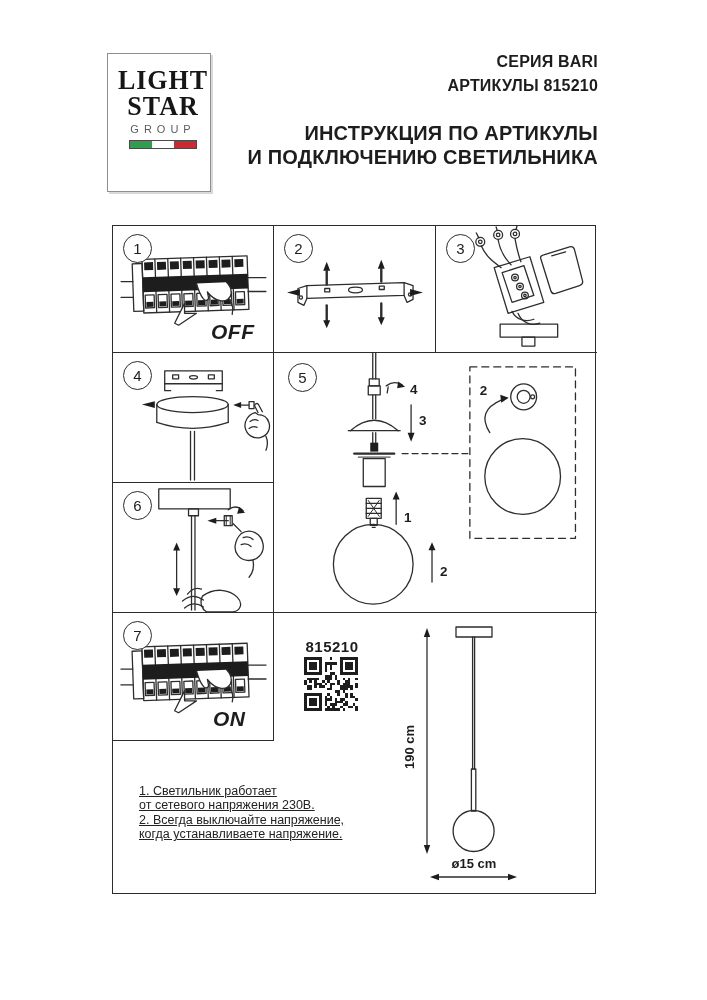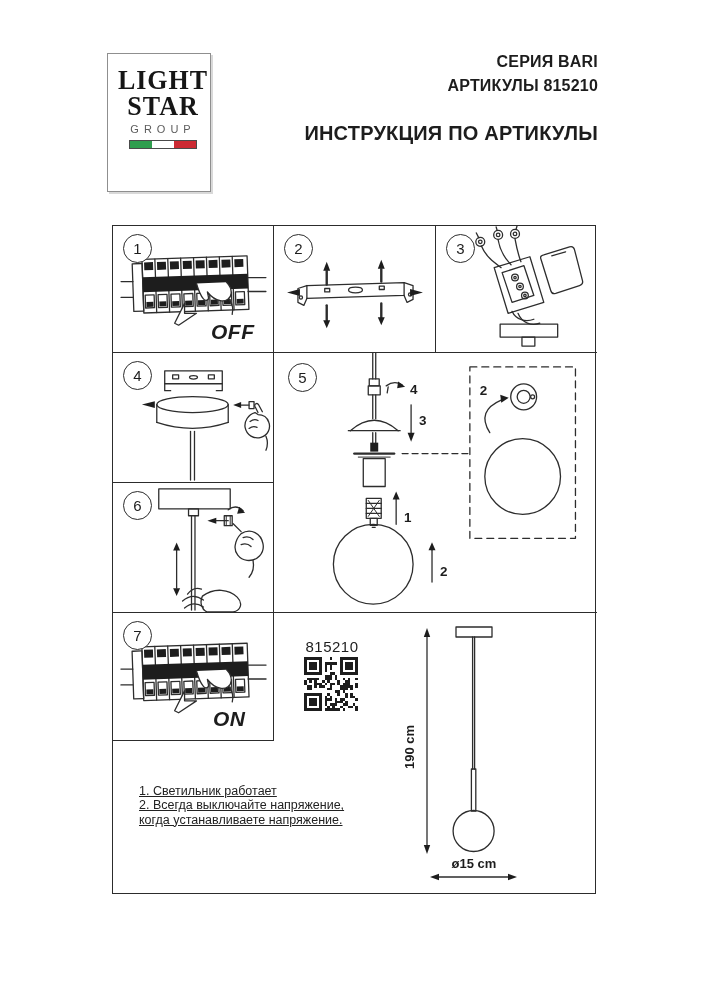--- a/index.html
+++ b/index.html
@@ -32,21 +32,21 @@
   .draw path,.draw rect,.draw line,.draw circle,.draw ellipse,.draw polyline
        {stroke:#2d2d2d;stroke-width:1.3;fill:none;stroke-linecap:round;stroke-linejoin:round;}
   .draw .f{fill:#1d1d1d;stroke:none;}
   .draw .w{fill:#ffffff;}
   .draw .thin{stroke-width:1;}
   .draw .thick{stroke-width:2.4;}
   .draw text{fill:#1d1d1d;stroke:none;font-family:"Liberation Sans",sans-serif;font-weight:bold;}
   .callout{font-size:13.5px;}
   
   .qr-label{position:absolute;left:190px;top:412px;width:58px;text-align:center;
-            font-size:15px;font-weight:normal;letter-spacing:.5px;}
+            font-size:15px;font-weight:bold;letter-spacing:.5px;}
   .qr{position:absolute;left:191px;top:431px;}
   .notes{position:absolute;left:26px;top:558px;width:220px;font-size:12.5px;line-height:14.4px;color:#222;text-decoration:underline;}
   .dimtext{font-size:13px;}
 </style>
 </head>
 <body>
 
 <div class="page">
 
   <div class="logo">
@@ -58,20 +58,21 @@
       <span style="background:#ffffff"></span>
       <span style="background:#cc2a33"></span>
     </div>
   </div>
 
   <div class="titles">
     <div class="t-sm">СЕРИЯ BARI</div>
     <div class="t-sm">АРТИКУЛЫ 815210</div>
     <div class="t-gap"></div>
     <div class="t-lg">ИНСТРУКЦИЯ ПО АРТИКУЛЫ</div>
+    <div class="t-lg">И ПОДКЛЮЧЕНИЮ СВЕТИЛЬНИКА</div>
   </div>
 
   <div class="frame">
 
     <div class="cell bR bB" style="left:0;top:0;width:161px;height:127px">
       <div class="badge">1</div>
       <svg class="draw" viewBox="0 0 161 127">
         <g>
           <line x1="8" y1="56" x2="20" y2="56"></line>
             <line x1="8" y1="72" x2="20" y2="72"></line>
@@ -409,20 +410,21 @@
           <rect x="16" y="2" width="3" height="3"></rect>
         <rect x="0" y="14" width="7" height="7"></rect>
           <rect x="1" y="15" width="5" height="5" fill="#fff"></rect>
           <rect x="2" y="16" width="3" height="3"></rect>
       </g>
       <path fill="#1d1d1d" d="M10,0h1v1h-1zM8,2h1v1h-1zM9,2h1v1h-1zM10,2h1v1h-1zM11,2h1v1h-1zM12,2h1v1h-1zM8,3h1v1h-1zM10,3h1v1h-1zM8,4h1v1h-1zM10,4h1v1h-1zM8,5h1v1h-1zM10,6h1v1h-1zM11,6h1v1h-1zM8,7h1v1h-1zM9,7h1v1h-1zM10,7h1v1h-1zM12,7h1v1h-1zM1,8h1v1h-1zM2,8h1v1h-1zM3,8h1v1h-1zM4,8h1v1h-1zM5,8h1v1h-1zM8,8h1v1h-1zM9,8h1v1h-1zM10,8h1v1h-1zM12,8h1v1h-1zM15,8h1v1h-1zM17,8h1v1h-1zM20,8h1v1h-1zM0,9h1v1h-1zM2,9h1v1h-1zM4,9h1v1h-1zM7,9h1v1h-1zM9,9h1v1h-1zM13,9h1v1h-1zM16,9h1v1h-1zM17,9h1v1h-1zM0,10h1v1h-1zM4,10h1v1h-1zM5,10h1v1h-1zM6,10h1v1h-1zM8,10h1v1h-1zM10,10h1v1h-1zM11,10h1v1h-1zM13,10h1v1h-1zM15,10h1v1h-1zM16,10h1v1h-1zM17,10h1v1h-1zM20,10h1v1h-1zM1,11h1v1h-1zM2,11h1v1h-1zM4,11h1v1h-1zM6,11h1v1h-1zM7,11h1v1h-1zM10,11h1v1h-1zM14,11h1v1h-1zM15,11h1v1h-1zM16,11h1v1h-1zM17,11h1v1h-1zM18,11h1v1h-1zM20,11h1v1h-1zM1,12h1v1h-1zM2,12h1v1h-1zM9,12h1v1h-1zM10,12h1v1h-1zM14,12h1v1h-1zM15,12h1v1h-1zM16,12h1v1h-1zM18,12h1v1h-1zM12,13h1v1h-1zM13,13h1v1h-1zM15,13h1v1h-1zM9,14h1v1h-1zM13,14h1v1h-1zM16,14h1v1h-1zM18,14h1v1h-1zM8,15h1v1h-1zM10,15h1v1h-1zM16,15h1v1h-1zM18,15h1v1h-1zM19,15h1v1h-1zM8,16h1v1h-1zM9,16h1v1h-1zM10,16h1v1h-1zM12,16h1v1h-1zM14,16h1v1h-1zM15,16h1v1h-1zM20,16h1v1h-1zM8,17h1v1h-1zM12,17h1v1h-1zM13,17h1v1h-1zM14,17h1v1h-1zM16,17h1v1h-1zM8,18h1v1h-1zM10,18h1v1h-1zM11,18h1v1h-1zM12,18h1v1h-1zM15,18h1v1h-1zM16,18h1v1h-1zM19,18h1v1h-1zM9,19h1v1h-1zM11,19h1v1h-1zM14,19h1v1h-1zM17,19h1v1h-1zM18,19h1v1h-1zM20,19h1v1h-1zM8,20h1v1h-1zM9,20h1v1h-1zM10,20h1v1h-1zM11,20h1v1h-1zM12,20h1v1h-1zM13,20h1v1h-1zM15,20h1v1h-1zM20,20h1v1h-1z"></path>
     </svg>
 
     <div class="notes">
       <div>1. Светильник работает</div>
+      <div>от сетевого напряжения 230В.</div>
       <div>2. Всегда выключайте напряжение,</div>
       <div>когда устанавливаете напряжение.</div>
     </div>
 
     <svg class="draw" style="left:289px;top:393px;width:195px;height:272px" viewBox="0 0 195 272">
       <g>
         <line x1="25" y1="17" x2="25" y2="227"></line>
         <path class="f" d="M25,9 L21.8,18 L28.2,18 Z"></path>
         <path class="f" d="M25,235 L21.8,226 L28.2,226 Z"></path>
         <text class="dimtext" text-anchor="middle" transform="rotate(-90 12 128)" x="12" y="128">190 cm</text>

